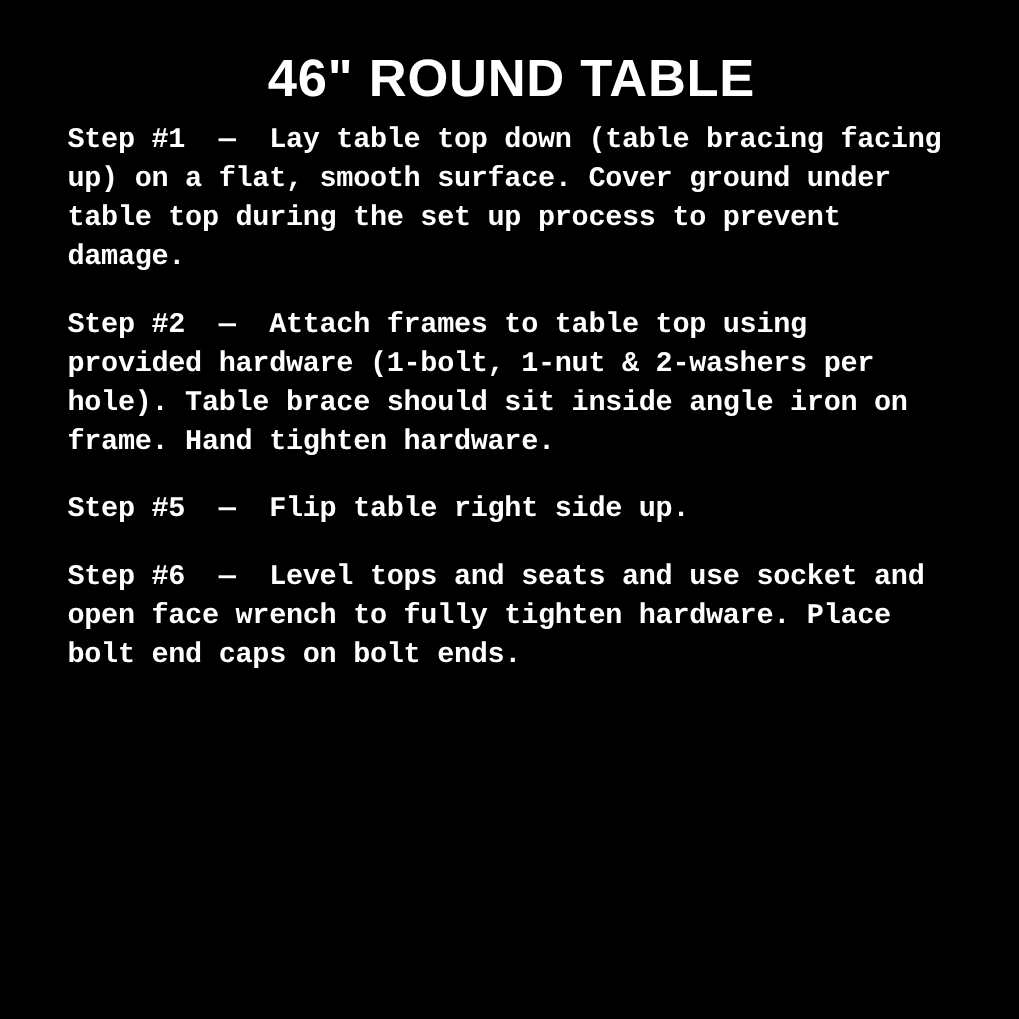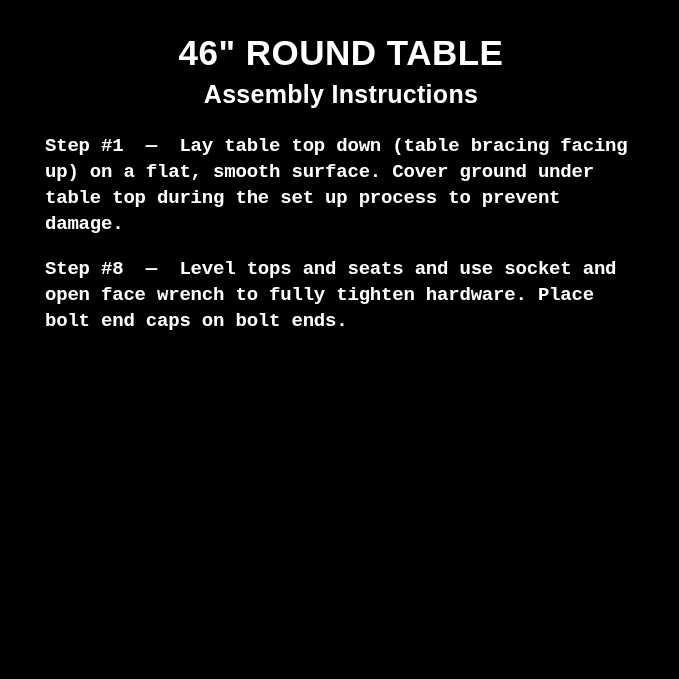--- a/index.html
+++ b/index.html
@@ -41,17 +41,18 @@
     white-space: pre-wrap;
     max-width: 596px;
     font-family: Liberation Mono, monospace;
   }
 </style>
 </head>
 <body>
 
 <div class="sheet">
   <h1 class="title">46" ROUND TABLE</h1>
-  <h2 class="subtitle">Assembly Instructions</h2>
 
   <p class="step">Step #1  —  Lay table top down (table bracing facing up) on a flat, smooth surface. Cover ground under table top during the set up process to prevent damage.</p>
-  <p class="step">Step #8  —  Level tops and seats and use socket and open face wrench to fully tighten hardware. Place bolt end caps on bolt ends.</p>
+  <p class="step">Step #2  —  Attach frames to table top using provided hardware (1-bolt, 1-nut &amp; 2-washers per hole). Table brace should sit inside angle iron on frame. Hand tighten hardware.</p>
+  <p class="step">Step #5  —  Flip table right side up.</p>
+  <p class="step">Step #6  —  Level tops and seats and use socket and open face wrench to fully tighten hardware. Place bolt end caps on bolt ends.</p>
 </div>
 
 </body></html>

